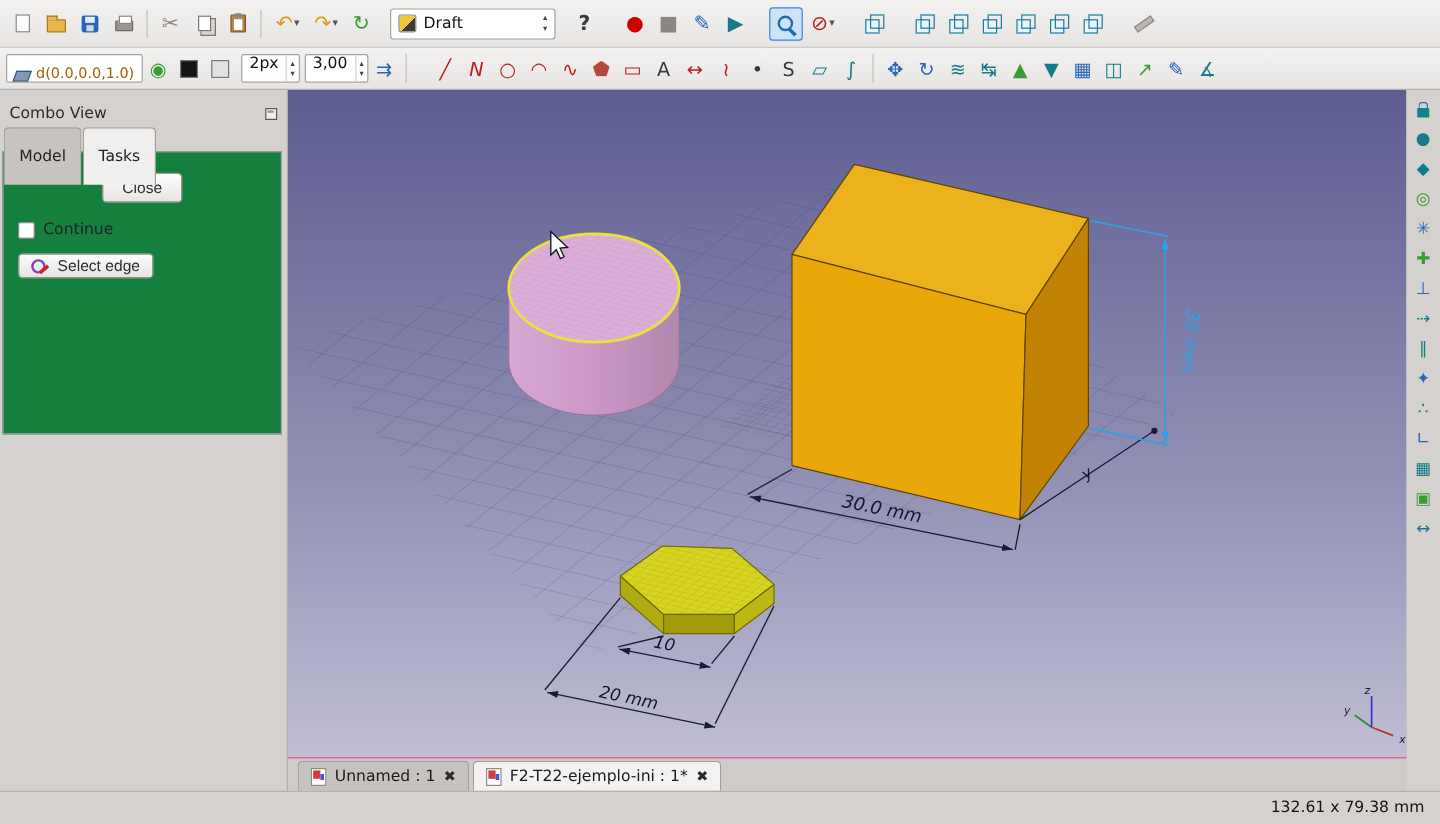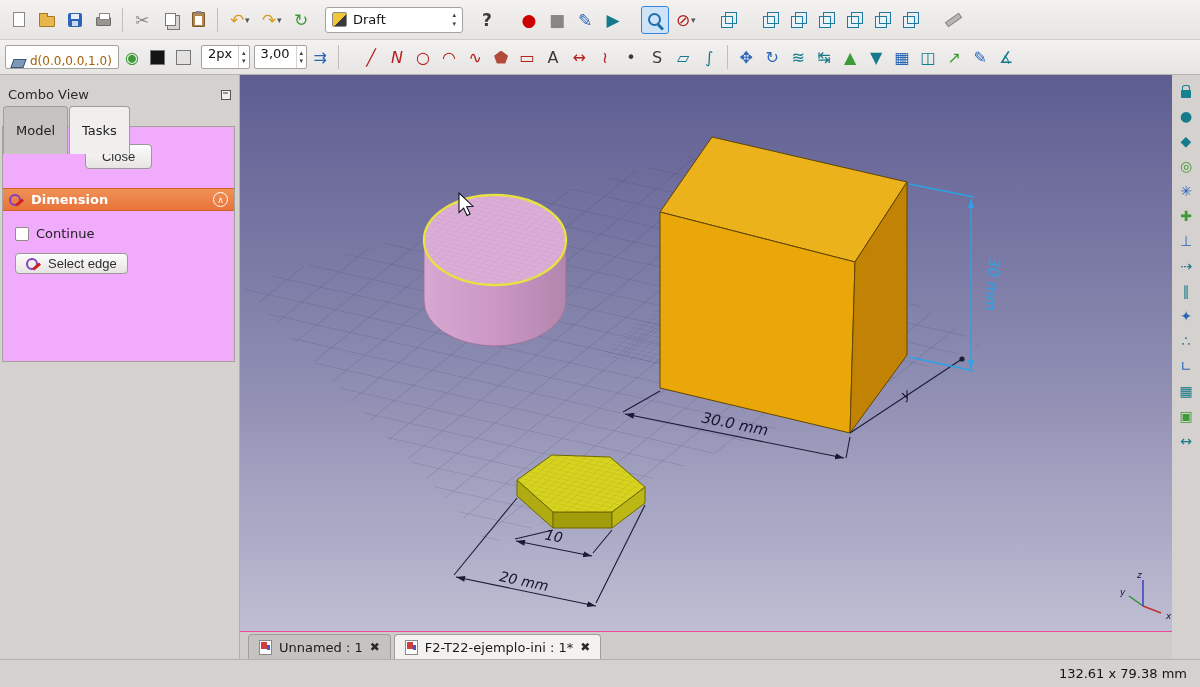--- a/index.html
+++ b/index.html
@@ -62,21 +62,21 @@
   .planefield{display:flex;align-items:flex-end;gap:5px;height:24px;background:#fff;border:1px solid #a5a19d;border-radius:2px;padding:0 6px;font-size:12px;color:#a16207;flex:0 0 auto}
   .spinbox{display:flex;align-items:flex-start;height:24px;background:#fff;border:1px solid #a5a19d;border-radius:2px;padding-left:6px;font-size:13px;color:#111;flex:0 0 auto;margin-left:4px}
   .spinbox .spincol{border-left:1px solid #d4d0cc;margin-left:6px;padding:0 3px;height:100%}
 
   
   .combo{position:absolute;left:0;top:75px;width:240px;height:584px;background:#d5d1cf;border-right:1px solid #b2aeab}
   .combo-title{display:flex;justify-content:space-between;align-items:center;padding:12px 8px 4px;font-size:13px;color:#2a2a2a}
   .ctabs{display:flex;padding-left:3px;gap:1px;position:relative;z-index:2}
   .ctab{padding:16px 12px;font-size:13px;color:#222;background:#c7c3c0;border:1px solid #a19d99;border-bottom:none;border-radius:4px 4px 0 0}
   .ctab.active{background:#f1efed}
-  .ccontent{position:absolute;left:2px;right:4px;top:51px;height:236px;background:#f0abfc;border:1px solid #a5a19d}
+  .ccontent{position:absolute;left:2px;right:4px;top:51px;height:236px;background:#15803d;border:1px solid #a5a19d}
   .btn{display:inline-flex;align-items:center;gap:6px;background:linear-gradient(#fdfdfd,#e6e4e2);border:1px solid #9c9894;border-radius:4px;padding:4px 16px;font-size:13px;color:#2e2e2e}
   .btn-close{display:block;margin:17px auto 0;width:fit-content}
   .task-header{display:flex;align-items:center;gap:6px;padding:0 6px;height:23px;margin-top:19px;background:linear-gradient(#f09158,#e87438);border-top:1px solid #d4602a;border-bottom:1px solid #d4602a}
   .task-title{color:#fff;font-weight:bold;font-size:13px;flex:1}
   .collapse{width:15px;height:15px;border:1.5px solid #fff;border-radius:50%;color:#fff;font-size:9px;display:flex;align-items:center;justify-content:center;flex:0 0 auto}
   .row-continue{display:flex;align-items:center;gap:7px;margin:15px 0 0 12px;font-size:13px;color:#222}
   .cb{width:14px;height:14px;background:#fff;border:1px solid #908c88;border-radius:2px;flex:0 0 auto}
   .btn-select{margin:12px 0 0 12px;padding:2px 10px}
 
   
@@ -231,25 +231,20 @@
   <div class="combo-title">
     <span>Combo View</span>
     <span class="ic-dock"></span>
   </div>
   <div class="ctabs">
     <span class="ctab">Model</span>
     <span class="ctab active">Tasks</span>
   </div>
   <div class="ccontent">
     <button class="btn btn-close">Close</button>
-    <div class="task-header">
-      <span class="ic-dim"></span>
-      <span class="task-title">Dimension</span>
-      <span class="collapse">∧</span>
-    </div>
     <div class="row-continue">
       <span class="cb"></span>
       <span>Continue</span>
     </div>
     <button class="btn btn-select">
       <span class="ic-dim"></span>
       <span>Select edge</span>
     </button>
   </div>
 </div>

